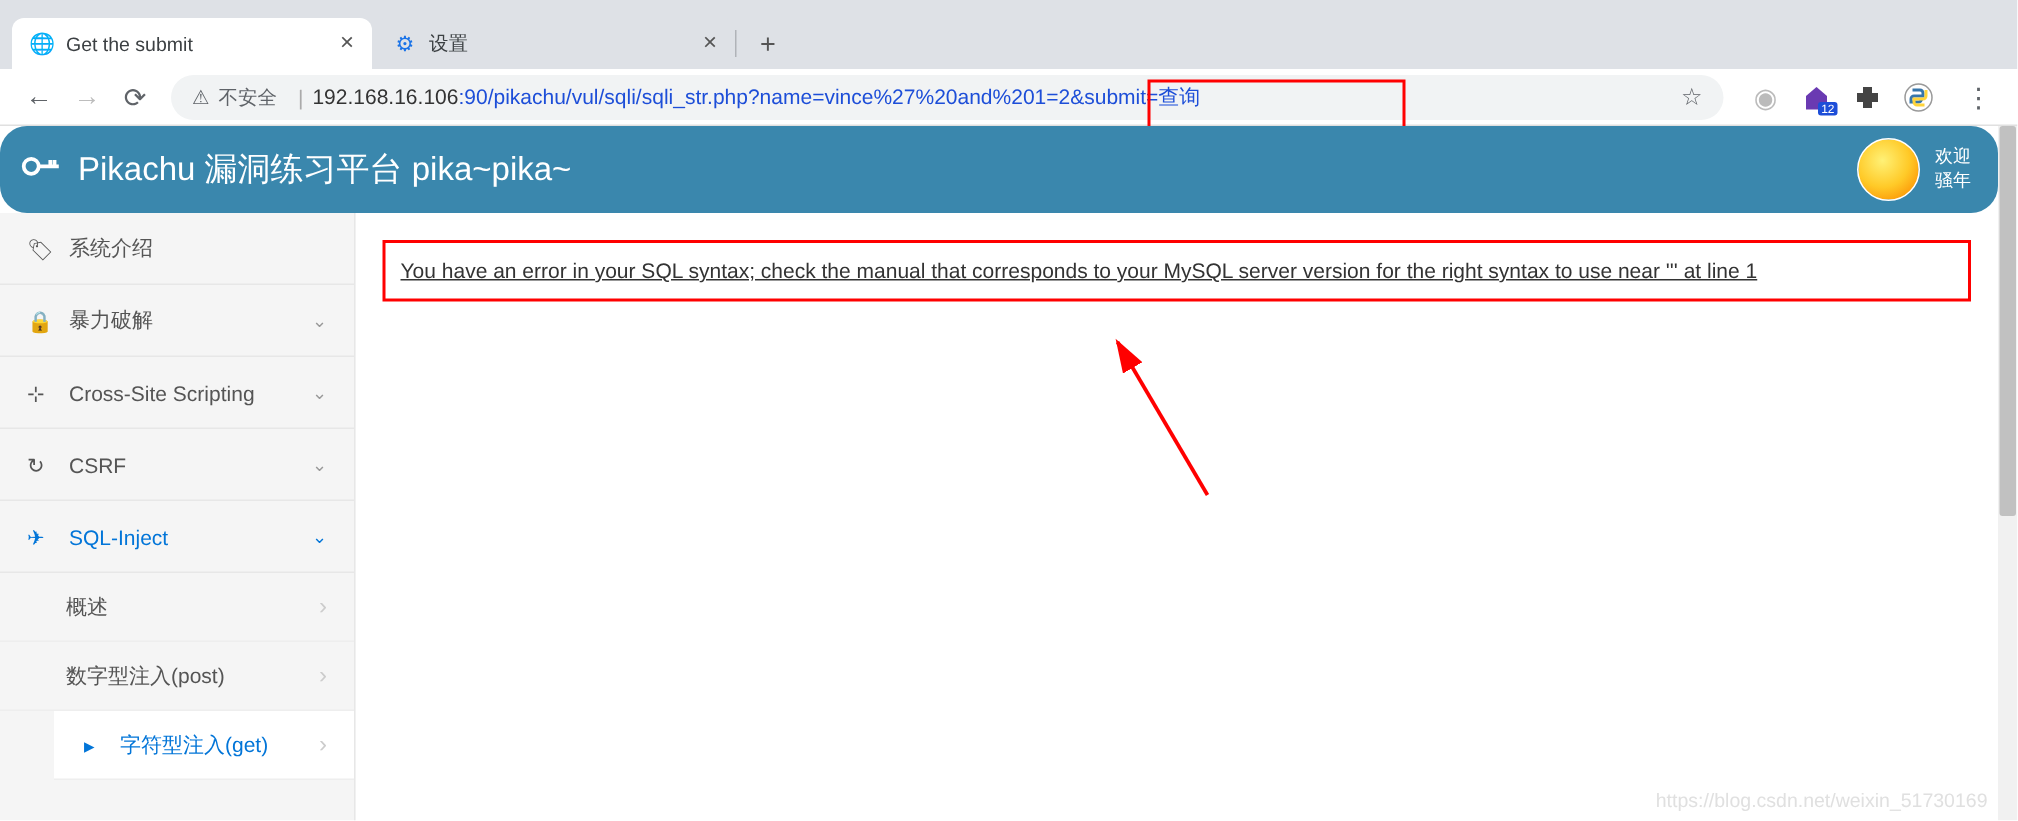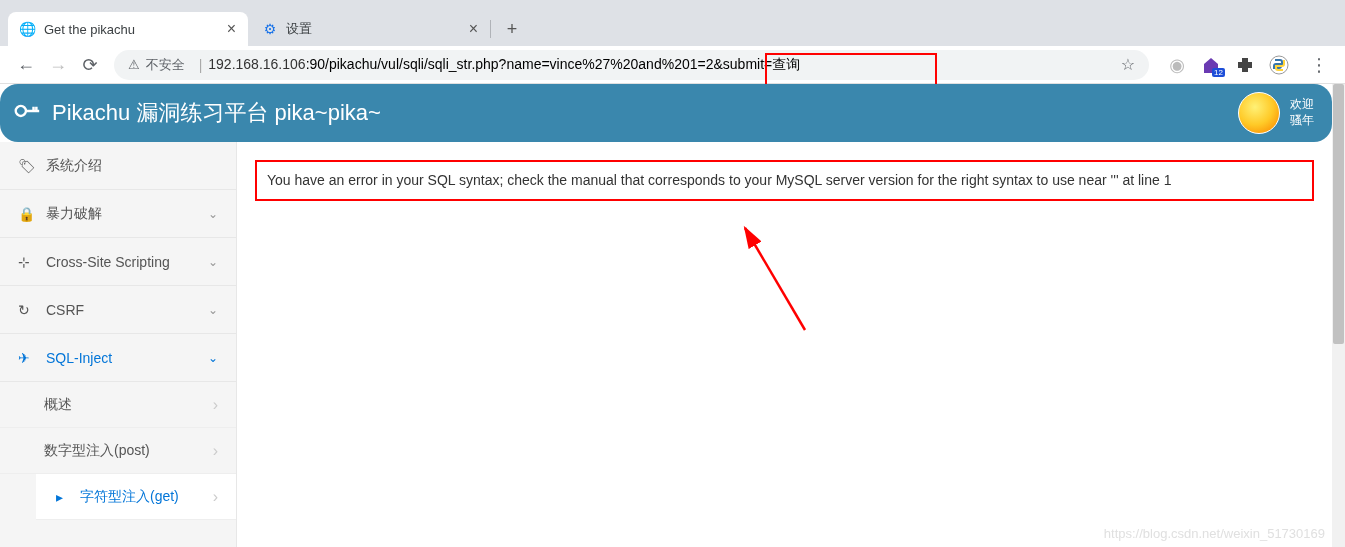--- a/index.html
+++ b/index.html
@@ -23,21 +23,21 @@
 
 .toolbar { height: 38px; background: #fff; display: flex; align-items: center; padding: 0 10px; border-bottom: 1px solid #e0e0e0; }
 .nav-btn { width: 32px; height: 32px; display: flex; align-items: center; justify-content: center; color: #5f6368; font-size: 18px; }
 .nav-btn.disabled { color: #bdbdbd; }
 .omnibox { flex: 1; height: 30px; background: #f1f3f4; border-radius: 15px; display: flex; align-items: center; padding: 0 14px; margin: 0 8px; font-size: 14px; color: #333; }
 .omnibox .insecure { display: flex; align-items: center; color: #5f6368; margin-right: 8px; font-size: 13px; }
 .omnibox .warn-icon { margin-right: 6px; font-size: 13px; }
 .omnibox .pipe { color: #aaa; margin: 0 6px; }
 .omnibox .url { flex: 1; position: relative; white-space: nowrap; }
 .omnibox .url .host { color: #333; }
-.omnibox .url .path { color: #000000; }
+.omnibox .url .path { color: #1d4ed8; }
 .url-highlight { position: absolute; border: 2px solid #ff0000; pointer-events: none; }
 .omnibox .star { color: #5f6368; margin-left: 8px; font-size: 16px; }
 .ext-icons { display: flex; align-items: center; gap: 14px; margin-left: 10px; }
 .ext-icon { width: 20px; height: 20px; display: flex; align-items: center; justify-content: center; }
 
 
 .annotation { position: absolute; color: #ff0000; font-size: 20px; font-family: Georgia, serif; font-style: italic; }
 .page-header { position: absolute; top: 84px; left: 0; right: 13px; height: 58px; background: #3a87ad; color: #fff; display: flex; align-items: center; padding: 0 18px; z-index: 5; border-radius: 18px; }
 .page-header .key { font-size: 22px; margin-right: 10px; transform: rotate(-45deg); }
 .page-header .title { font-size: 22px; font-weight: 300; }
@@ -52,21 +52,21 @@
 .side-item.active { color: #0275d8; }
 .side-item .icon { width: 20px; margin-right: 8px; font-size: 14px; }
 .side-item .chev { margin-left: auto; color: #999; font-size: 12px; }
 .side-item.active .chev { color: #0275d8; }
 .sub-item { display: flex; align-items: center; padding: 0 18px 0 44px; height: 46px; font-size: 14px; color: #555; border-bottom: 1px solid #eee; cursor: pointer; position: relative; }
 .sub-item.current { color: #0275d8; background: #fff; margin-left: 36px; }
 .sub-item.current::before { content: "▸"; position: absolute; left: 20px; color: #0275d8; }
 .sub-item .arrow { margin-left: auto; color: #ccc; font-size: 16px; }
 
 .main { flex: 1; padding: 18px; position: relative; }
-.error-box { border: 2px solid #ff0000; padding: 8px 10px; font-size: 14px; color: #333; line-height: 1.5; }
+.error-box { border: 2px solid #ff0000; padding: 8px 10px; font-size: 14px; color: #333; line-height: 1.5; text-decoration: underline; }
 
 
 .arrow-svg { position: absolute; pointer-events: none; }
 
 
 .scrollbar { position: absolute; right: 0; top: 84px; bottom: 0; width: 13px; background: #f1f1f1; }
 .scroll-thumb { position: absolute; top: 0; left: 1px; right: 1px; height: 260px; background: #c1c1c1; border-radius: 2px; }
 
 .watermark { position: absolute; right: 20px; bottom: 6px; color: #e0e0e0; font-size: 13px; }
 </style>
@@ -75,21 +75,21 @@
 
 <div class="win-controls">
   <div class="win-btn">—</div>
   <div class="win-btn">☐</div>
   <div class="win-btn">✕</div>
 </div>
 
 <div class="tab-strip">
   <div class="tab active">
     <span class="favicon" style="color:#666">🌐</span>
-    <span class="title">Get the pikachu</span>
+    <span class="title">Get the submit</span>
     <span class="close">×</span>
   </div>
   <div class="tab inactive">
     <span class="favicon" style="color:#1a73e8">⚙</span>
     <span class="title">设置</span>
     <span class="close">×</span>
     <span class="sep"></span>
   </div>
   <div class="new-tab">+</div>
 </div>

